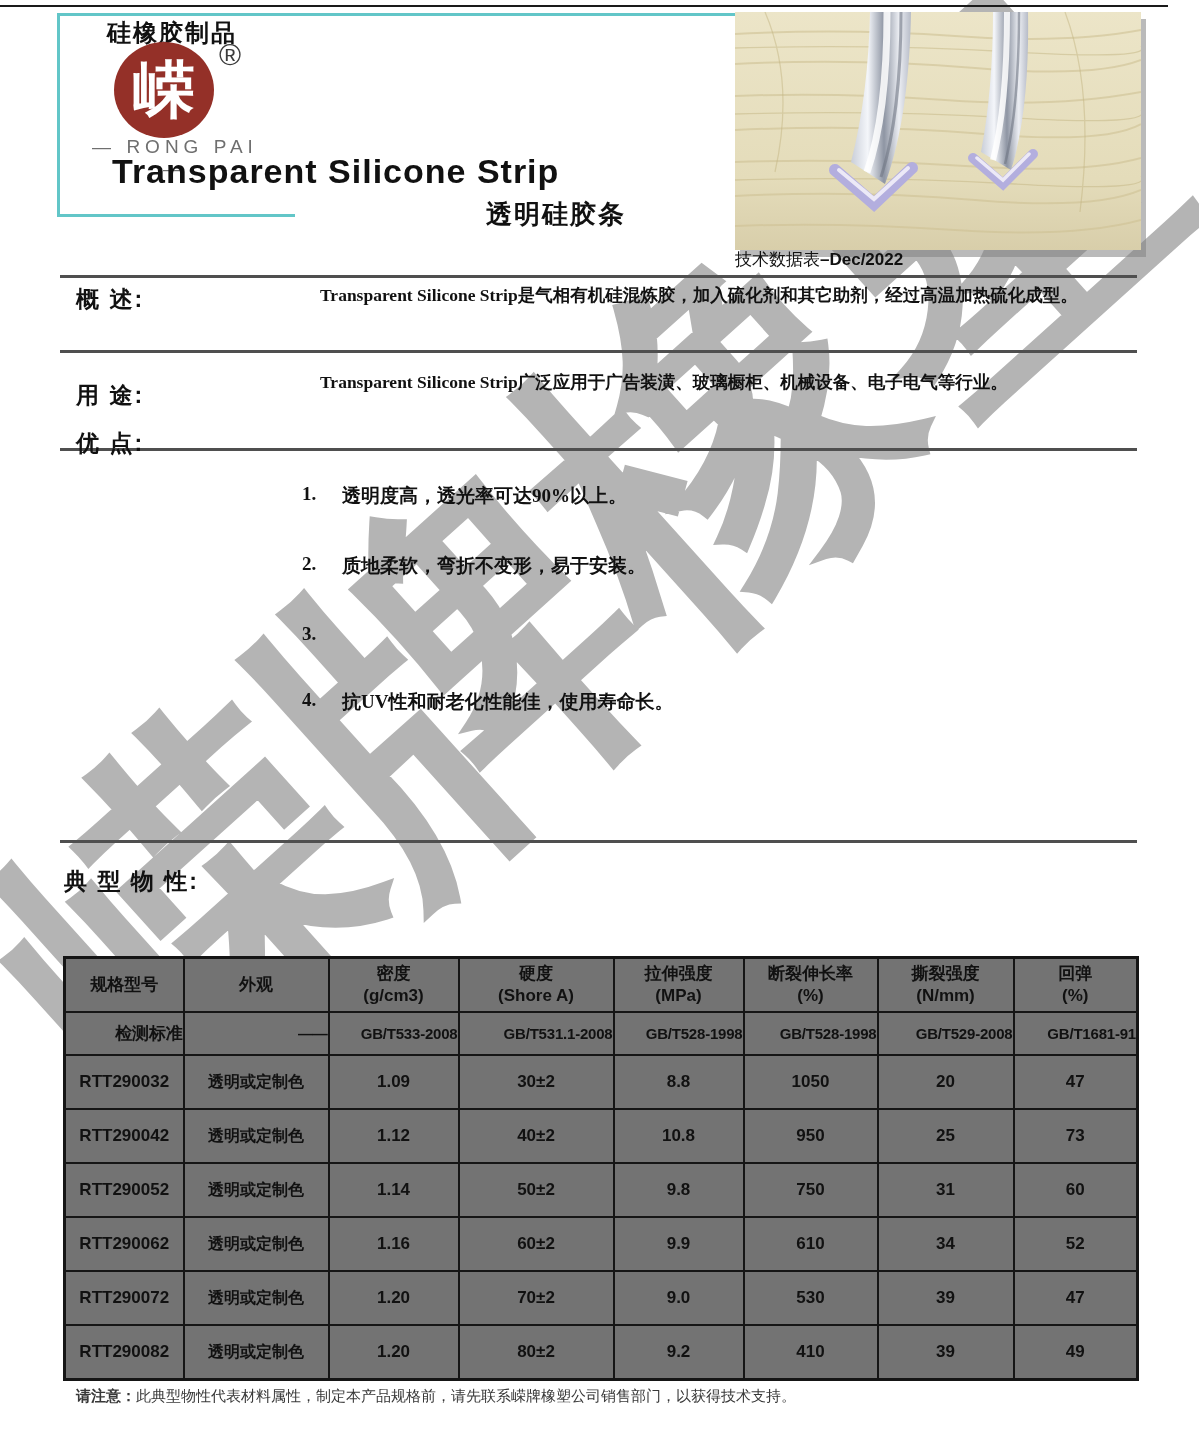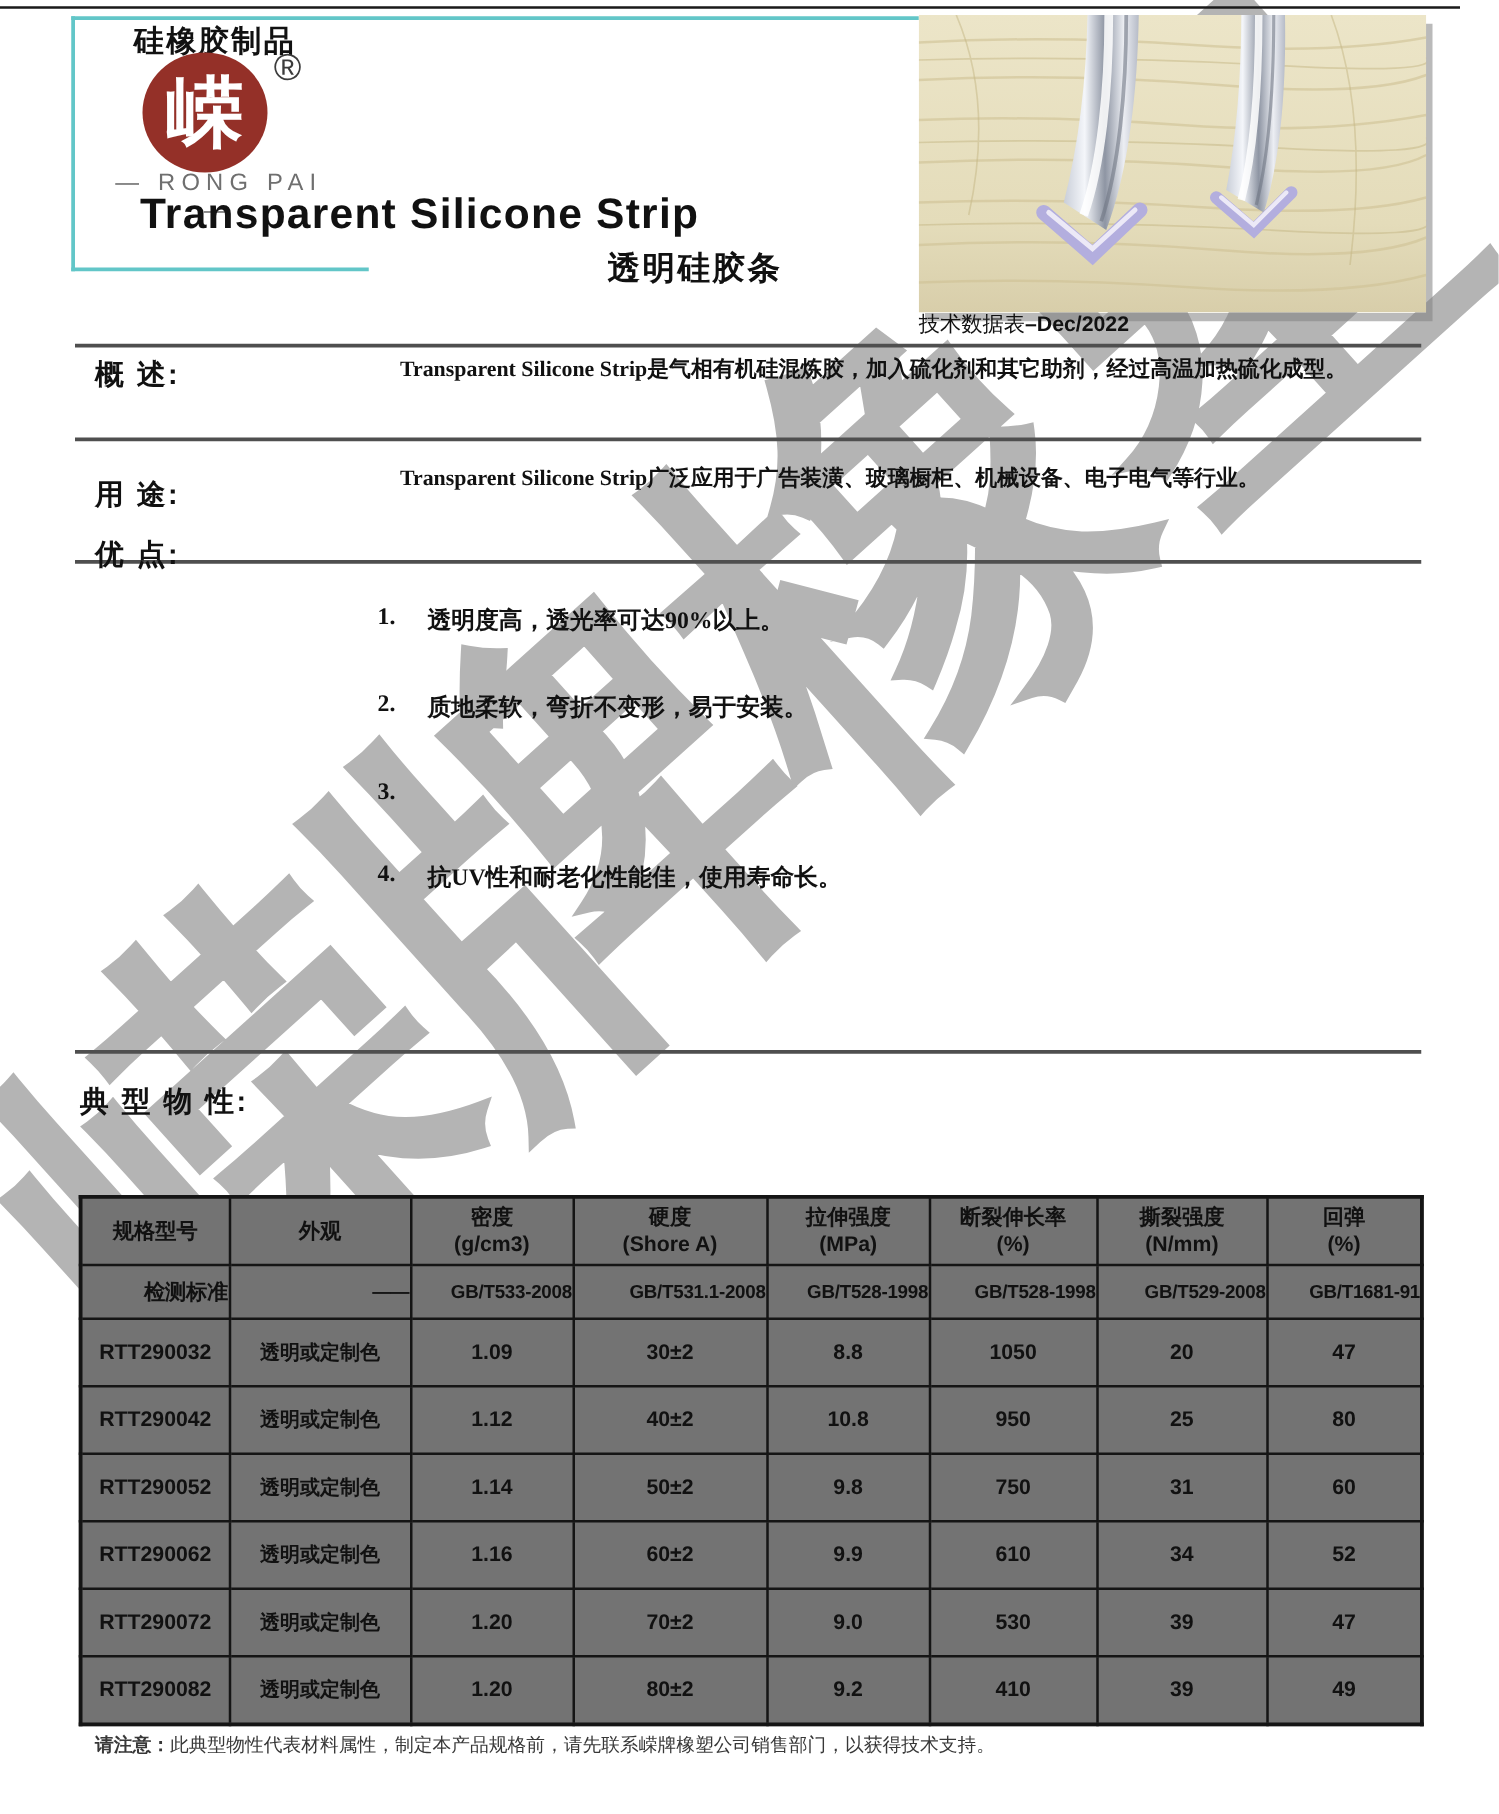--- a/index.html
+++ b/index.html
@@ -229,21 +229,21 @@
       <td>47</td>
     </tr>
     <tr class="data-row">
       <td>RTT290042</td>
       <td class="appearance">透明或定制色</td>
       <td>1.12</td>
       <td>40±2</td>
       <td>10.8</td>
       <td>950</td>
       <td>25</td>
-      <td>80</td>
+      <td>73</td>
     </tr>
     <tr class="data-row">
       <td>RTT290052</td>
       <td class="appearance">透明或定制色</td>
       <td>1.14</td>
       <td>50±2</td>
       <td>9.8</td>
       <td>750</td>
       <td>31</td>
       <td>60</td>

